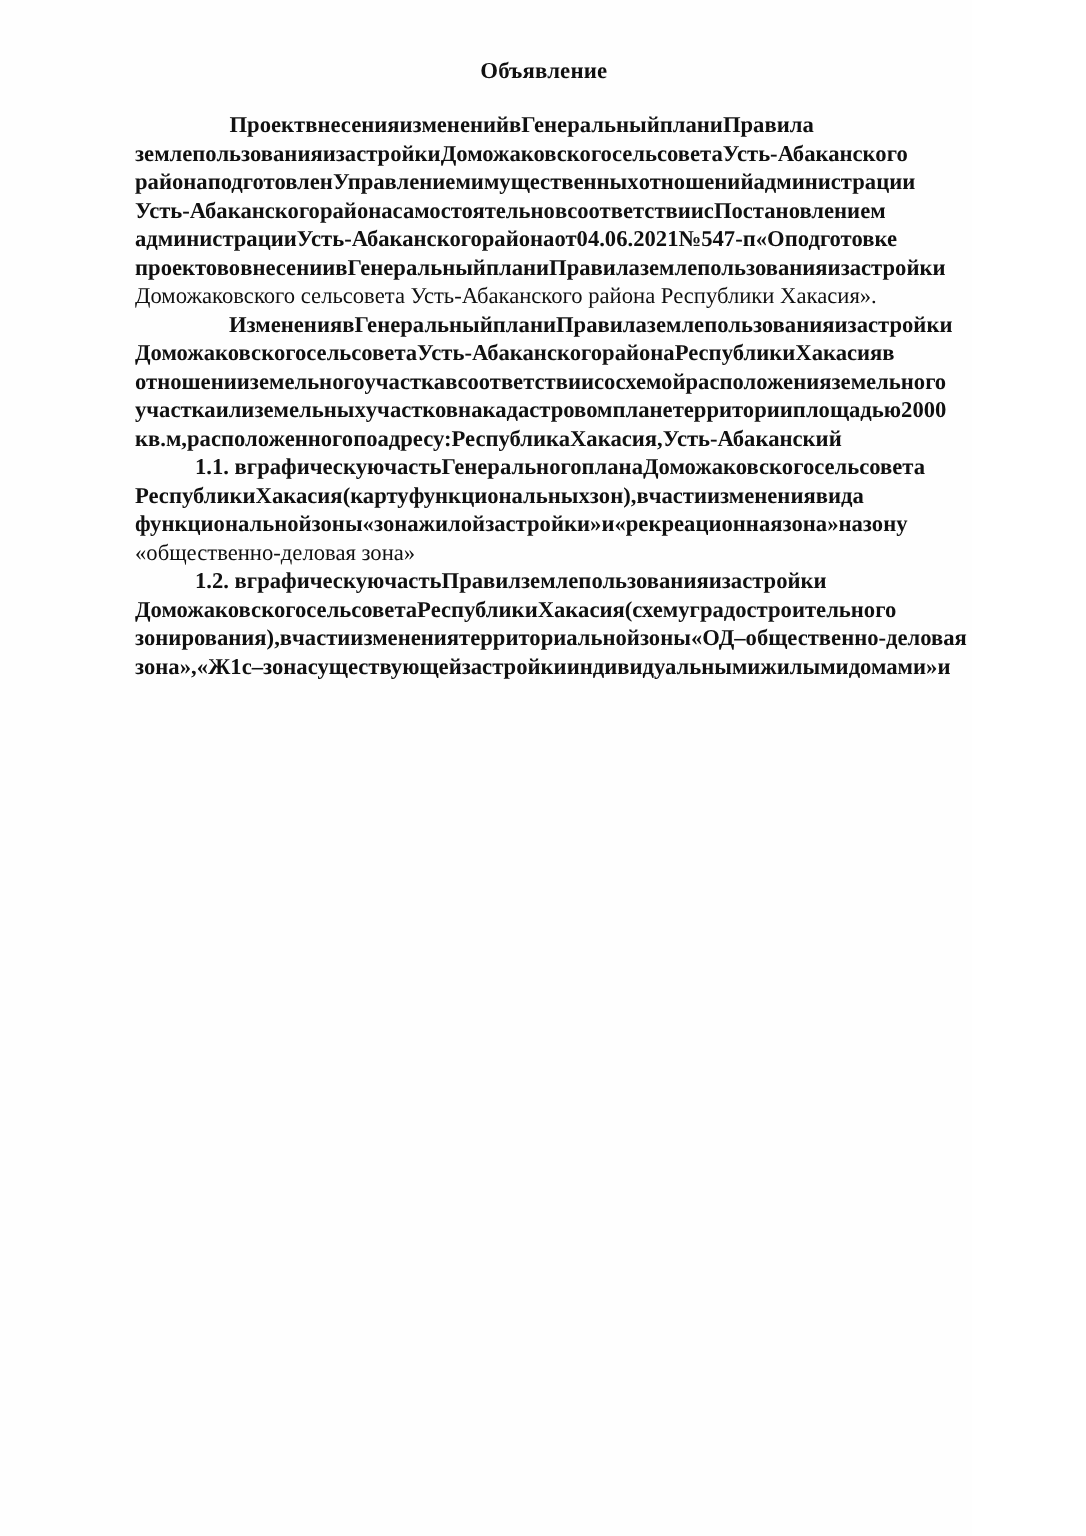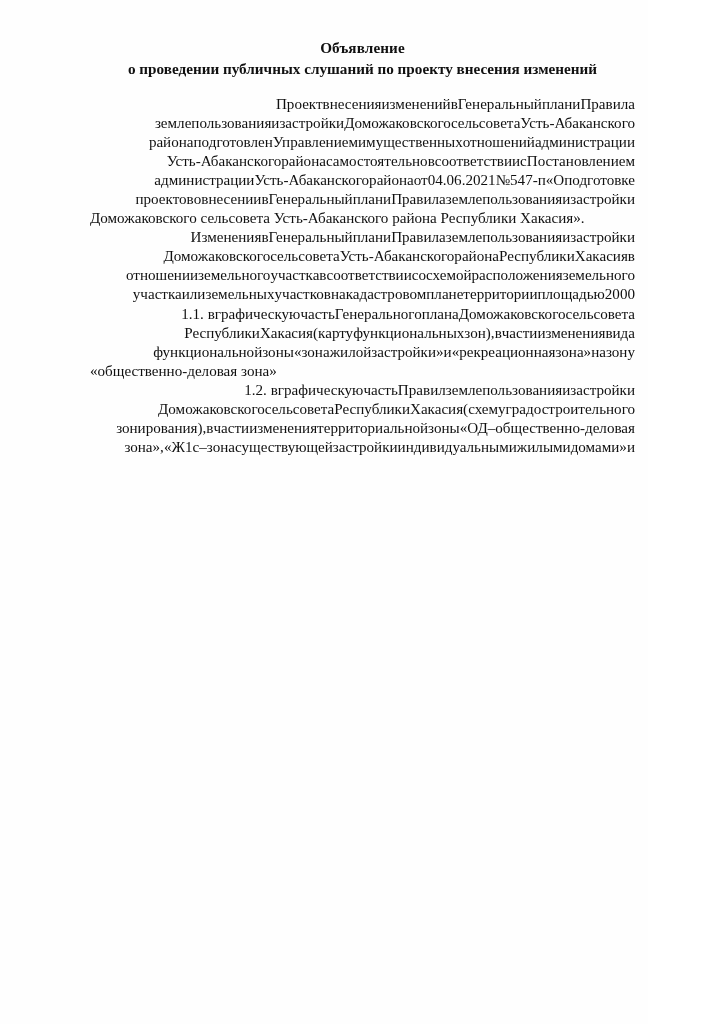--- a/index.html
+++ b/index.html
@@ -65,39 +65,39 @@
     text-justify: inter-word;
     hyphens: none;
   }
   p.para > .ln {
     display: block;
     white-space: nowrap;
   }
   
   p.para > .ln.j {
     display: flex;
-    justify-content: flex-end;
+    justify-content: flex-start;
     white-space: nowrap;
+    font-weight: bold;
   }
   p.para > .ln.j > .w { display: inline-block; }
   p.para > .ln.last { display: block; }
 
   .indent { display: inline-block; width: 63px; }
   .indent-sm { display: inline-block; width: 40px; }
 </style>
 </head>
 <body>
 
 <div id="page" style="background: rgb(254, 254, 254); color: rgb(16, 16, 16);">
 
   <div class="content">
 
     <div class="doc-title">
       <span class="tline title-main">Объявление</span>
-      <span class="tline title-sub-1">о проведении публичных слушаний по проекту внесения изменений</span>
     </div>
 
     <div class="body-block">
 
       <p class="para">
         <span class="ln j">
             <span class="indent"></span>
             <span class="w">Проект</span>
             <span class="w">внесения</span>
             <span class="w">изменений</span>
@@ -197,20 +197,30 @@
             <span class="w">или</span>
             <span class="w">земельных</span>
             <span class="w">участков</span>
             <span class="w">на</span>
             <span class="w">кадастровом</span>
             <span class="w">плане</span>
             <span class="w">территории</span>
             <span class="w">площадью</span>
             <span class="w">2000</span>
           </span>
+        <span class="ln j">
+            <span class="w">кв.</span>
+            <span class="w">м,</span>
+            <span class="w">расположенного</span>
+            <span class="w">по</span>
+            <span class="w">адресу:</span>
+            <span class="w">Республика</span>
+            <span class="w">Хакасия,</span>
+            <span class="w">Усть-Абаканский</span>
+          </span>
       </p>
 
       <p class="para">
         <span class="ln j">
             <span class="indent-sm"></span>
             <span class="w">1.1. в</span>
             <span class="w">графическую</span>
             <span class="w">часть</span>
             <span class="w">Генерального</span>
             <span class="w">плана</span>

